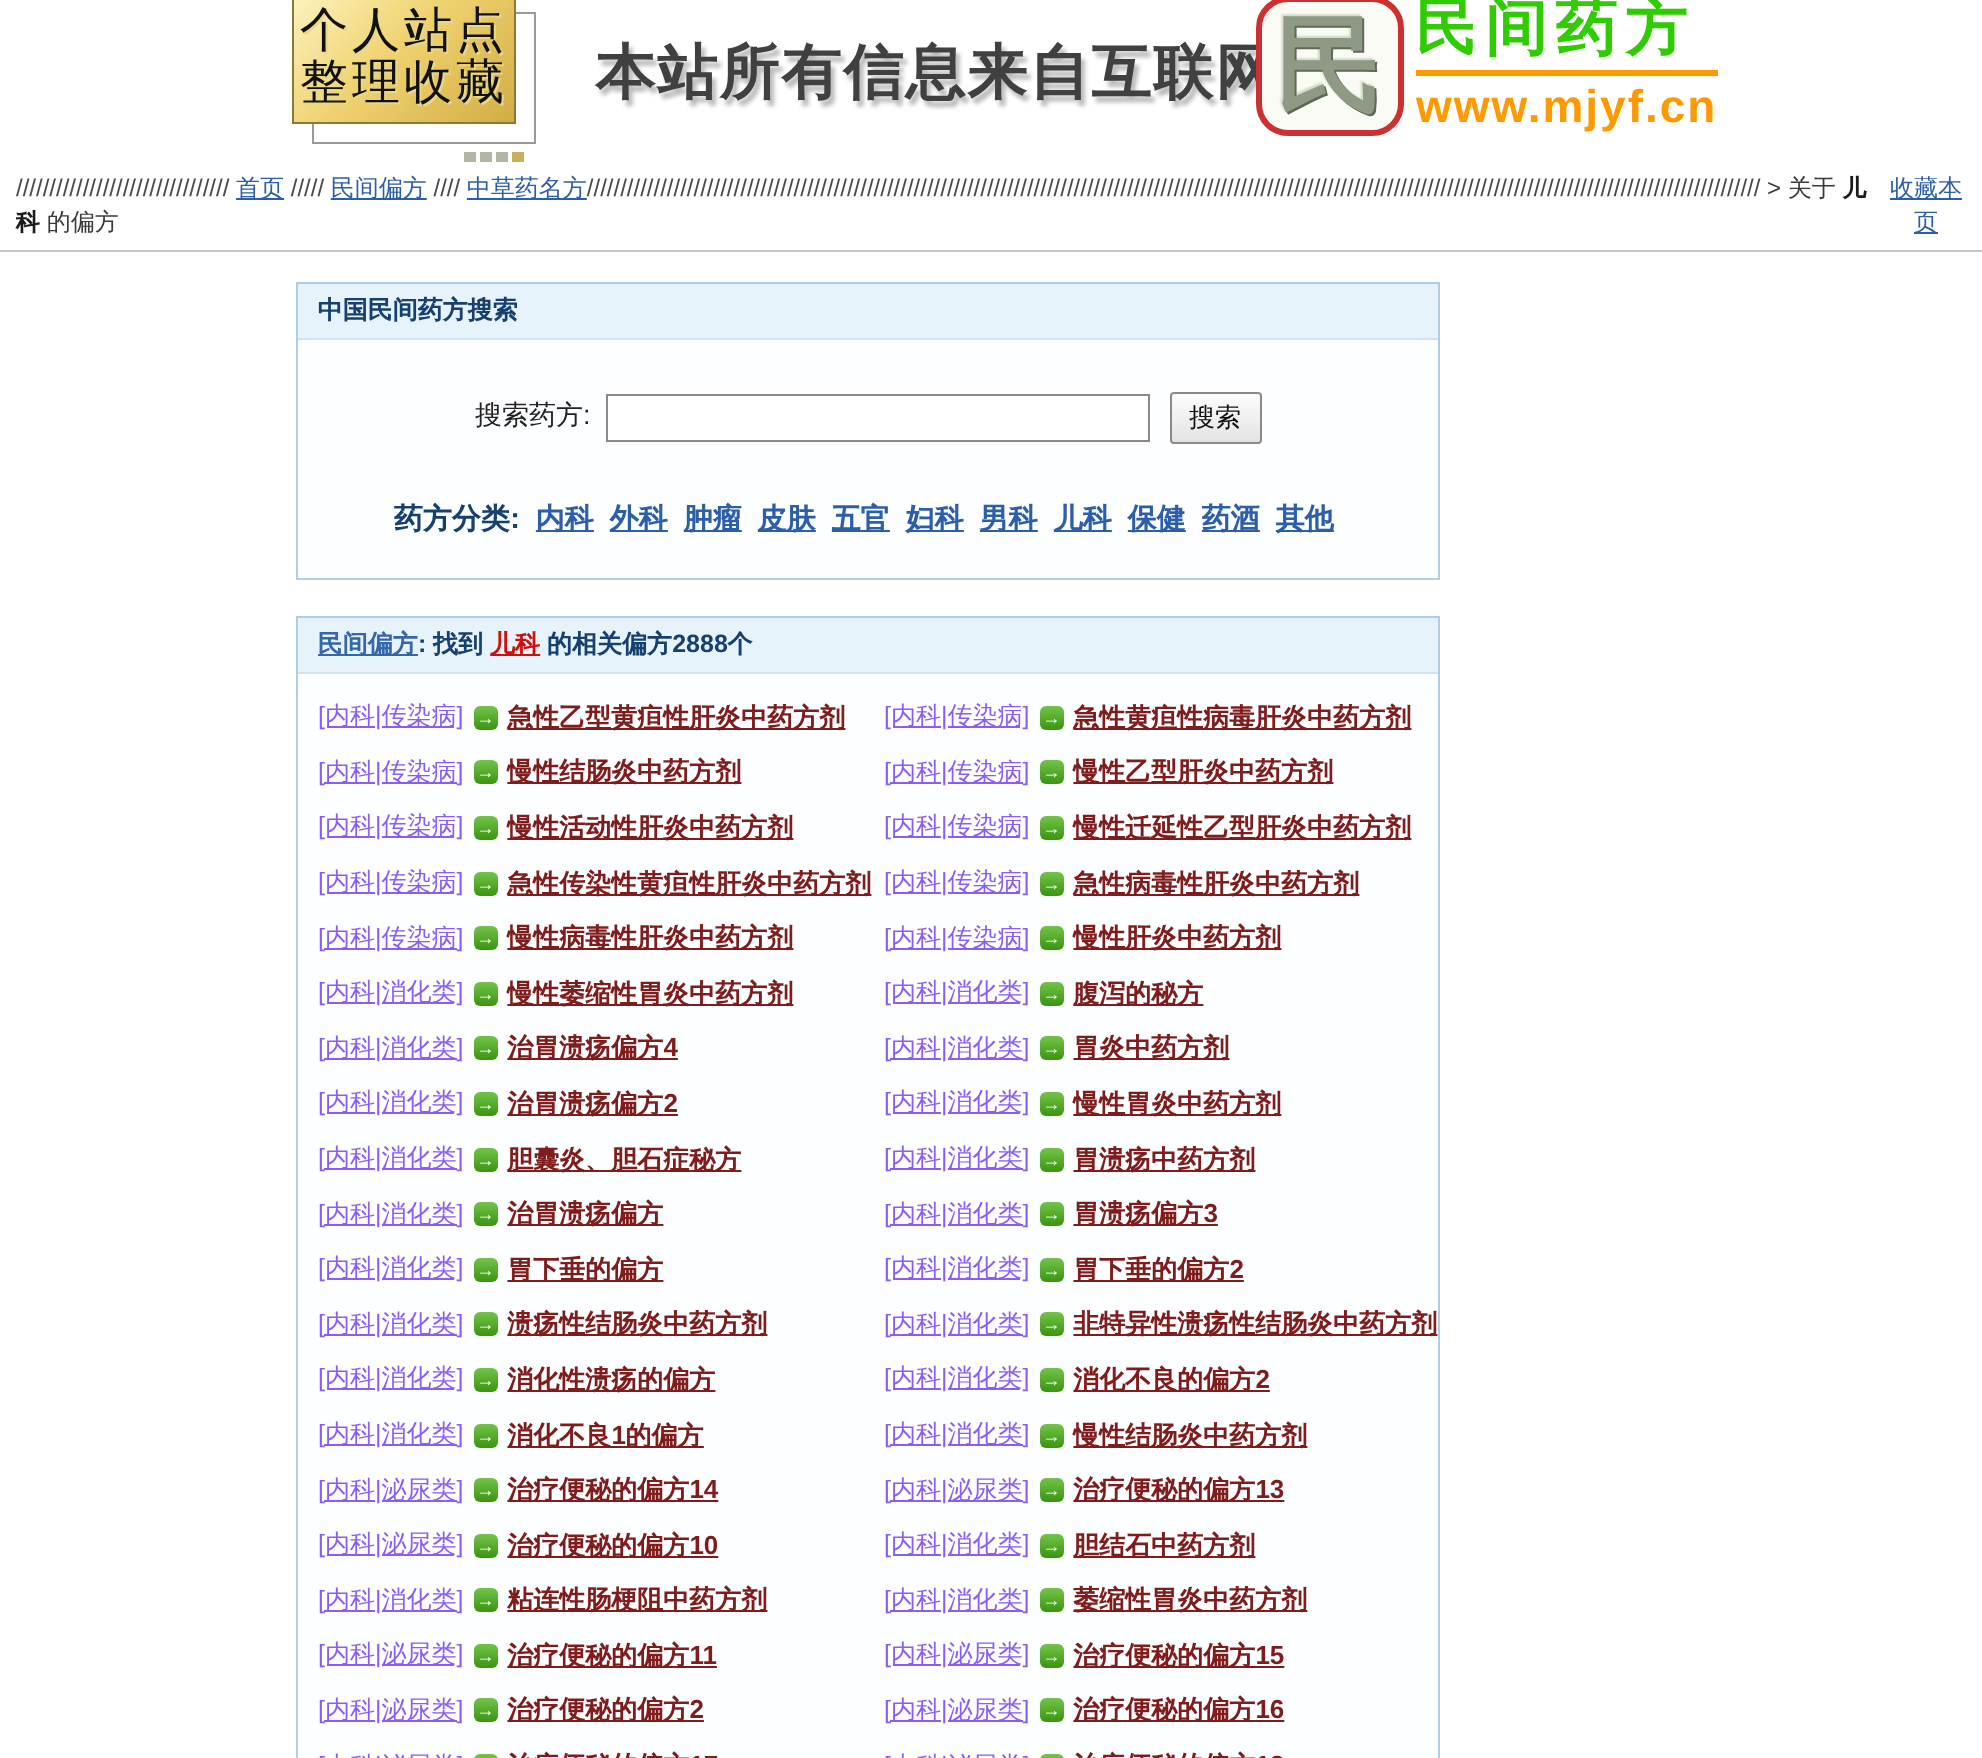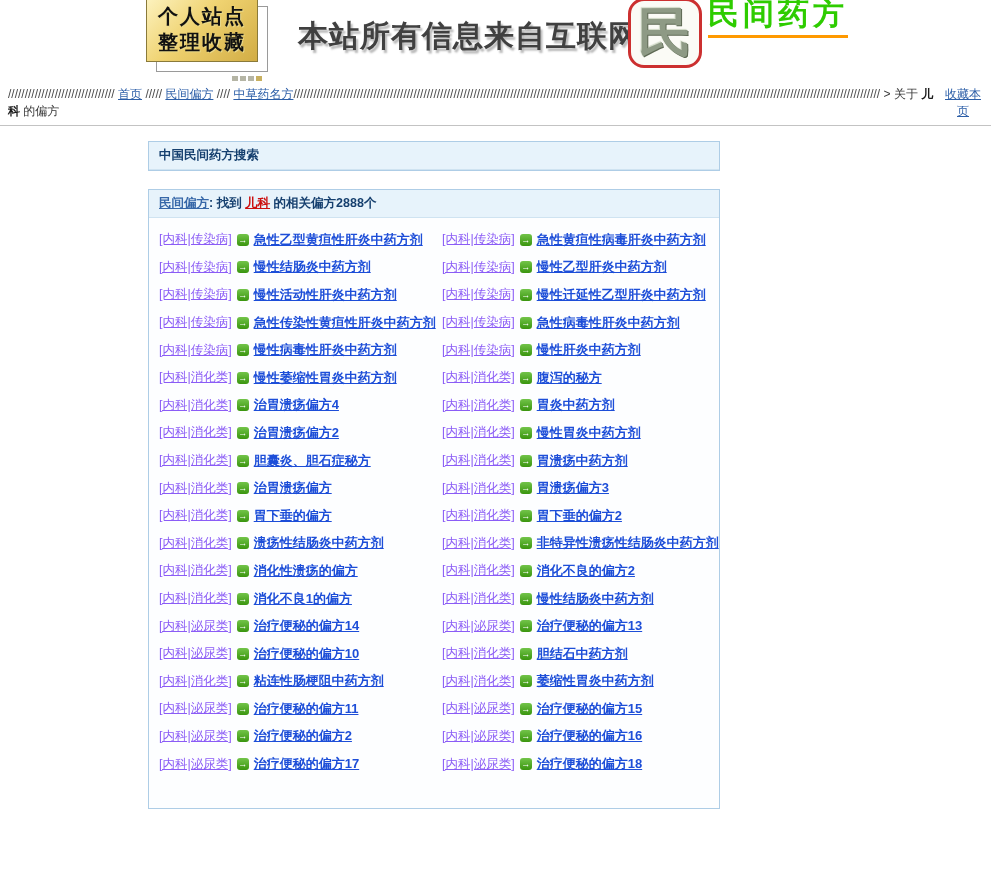--- a/index.html
+++ b/index.html
@@ -9,21 +9,21 @@
   
   .header { position:relative; height:84px; background:#fff; }
 
   .badge { position:absolute; left:146px; top:-4px; width:118px; height:72px; }
   .badge .back { position:absolute; left:10px; top:10px; width:112px; height:66px;
                  background:#fff; border:1px solid #9a9a9a; }
   .badge .gold { position:absolute; left:0; top:0; width:112px; height:66px;
                  background:linear-gradient(135deg,#fdf3c0 0%,#efd270 45%,#d2ad45 100%);
                  border:1px solid #8a7a3a; display:flex; flex-direction:column;
                  align-items:center; justify-content:center; }
-  .badge .gold div { font-size:20px; font-weight:bold; color:#111; line-height:26px;
+  .badge .gold div { font-size:24px; font-weight:normal; color:#111; line-height:26px;
                      letter-spacing:2px; text-shadow:1px 1px 0 #e8d88a; }
   .badge .dots { position:absolute; left:86px; top:80px; width:6px; height:5px; background:#b5b5a5;
                  box-shadow:8px 0 0 #b5b5a5, 16px 0 0 #b5b5a5, 24px 0 0 #c8b060; }
 
   .banner { position:absolute; left:298px; top:16px; font-size:30px; font-weight:bold;
             color:#404040; letter-spacing:1px; text-shadow:2px 3px 2px #b9b9b9; white-space:nowrap; }
 
   .logo { position:absolute; left:628px; top:-2px; display:flex; align-items:flex-start; }
   .logo-mark { width:74px; height:70px; background:#fbfbf6; border:3px solid #cc3030;
                border-radius:16px; display:flex; align-items:center; justify-content:center;
@@ -63,58 +63,70 @@
   .cat-row a { color:#2d5fa8; text-decoration:underline; margin:0 4px; }
 
   
   .list { display:flex; padding:8px 0 0 4px; }
   .col { width:50%; }
   .item { height:27.6px; display:flex; align-items:center; padding-left:6px; white-space:nowrap; }
   .cat-tag { color:#8b5cf6; font-size:12.5px; margin-right:5px;text-decoration:underline; }
   .go-icon { flex:none; width:12px; height:12px; margin-right:5px; border-radius:3px;
              background:linear-gradient(180deg,#72c449 0%,#3a950f 100%);
              color:#fff; font-size:9px; line-height:12px; text-align:center; font-weight:bold; }
-  .item a { color:#1d4ed8; font-size:13px; font-weight:bold; text-decoration:underline; }
+  .item a { color:#7f1d1d; font-size:13px; font-weight:bold; text-decoration:underline; }
 </style>
 </head>
 <body>
 
 <div class="header">
   <div class="badge">
     <div class="back"></div>
     <div class="gold">
       <div>个人站点</div>
       <div>整理收藏</div>
     </div>
     <div class="dots"></div>
   </div>
 
   <div class="banner">本站所有信息来自互联网</div>
 
   <div class="logo">
     <div class="logo-mark">民</div>
     <div class="logo-text">
       <div class="logo-title">民间药方</div>
+      <div class="logo-url">www.mjyf.cn</div>
     </div>
   </div>
 </div>
 
 <div class="crumbbar">
   <span class="crumb-bookmark"><a href="#">收藏本页</a></span>
   <span class="slashes">////////////////////////////////</span>
   <a href="#">首页</a>
   <span class="slashes">/////</span>
   <a href="#">民间偏方</a>
   <span class="slashes">////</span>
   <a href="#">中草药名方</a><span class="slashes">////////////////////////////////////////////////////////////////////////////////////////////////////////////////////////////////////////////////////////////////////////////////</span>
   <span>&gt; 关于 </span><span class="crumb-kw">儿科</span><span> 的偏方</span>
 </div>
 
 <div class="panel search">
   <div class="panel-header">中国民间药方搜索</div>
+  <div class="search-body">
+    <div class="search-row">
+      <label>搜索药方:</label>
+      <input class="search-input" type="text" value="" style="">
+      <button class="search-btn">搜索</button>
+    </div>
+    <div class="cat-row">
+      <span>药方分类:</span>
+      <span id="cat-links"><a href="#">内科</a><a href="#">外科</a><a href="#">肿瘤</a><a href="#">皮肤</a><a href="#">五官</a><a href="#">妇科</a><a href="#">男科</a><a href="#">儿科</a><a href="#">保健</a><a href="#">药酒</a><a href="#">其他</a></span>
+    </div>
+  </div>
 </div>
 
 <div class="panel results">
   <div class="panel-header">
     <a href="#">民间偏方</a><span>: 找到 </span><span class="kw-red">儿科</span><span> 的相关偏方2888个</span>
   </div>
   <div class="list">
     <div class="col" id="col-left">
   <div class="item">
     <span class="cat-tag">[内科|传染病]</span>

